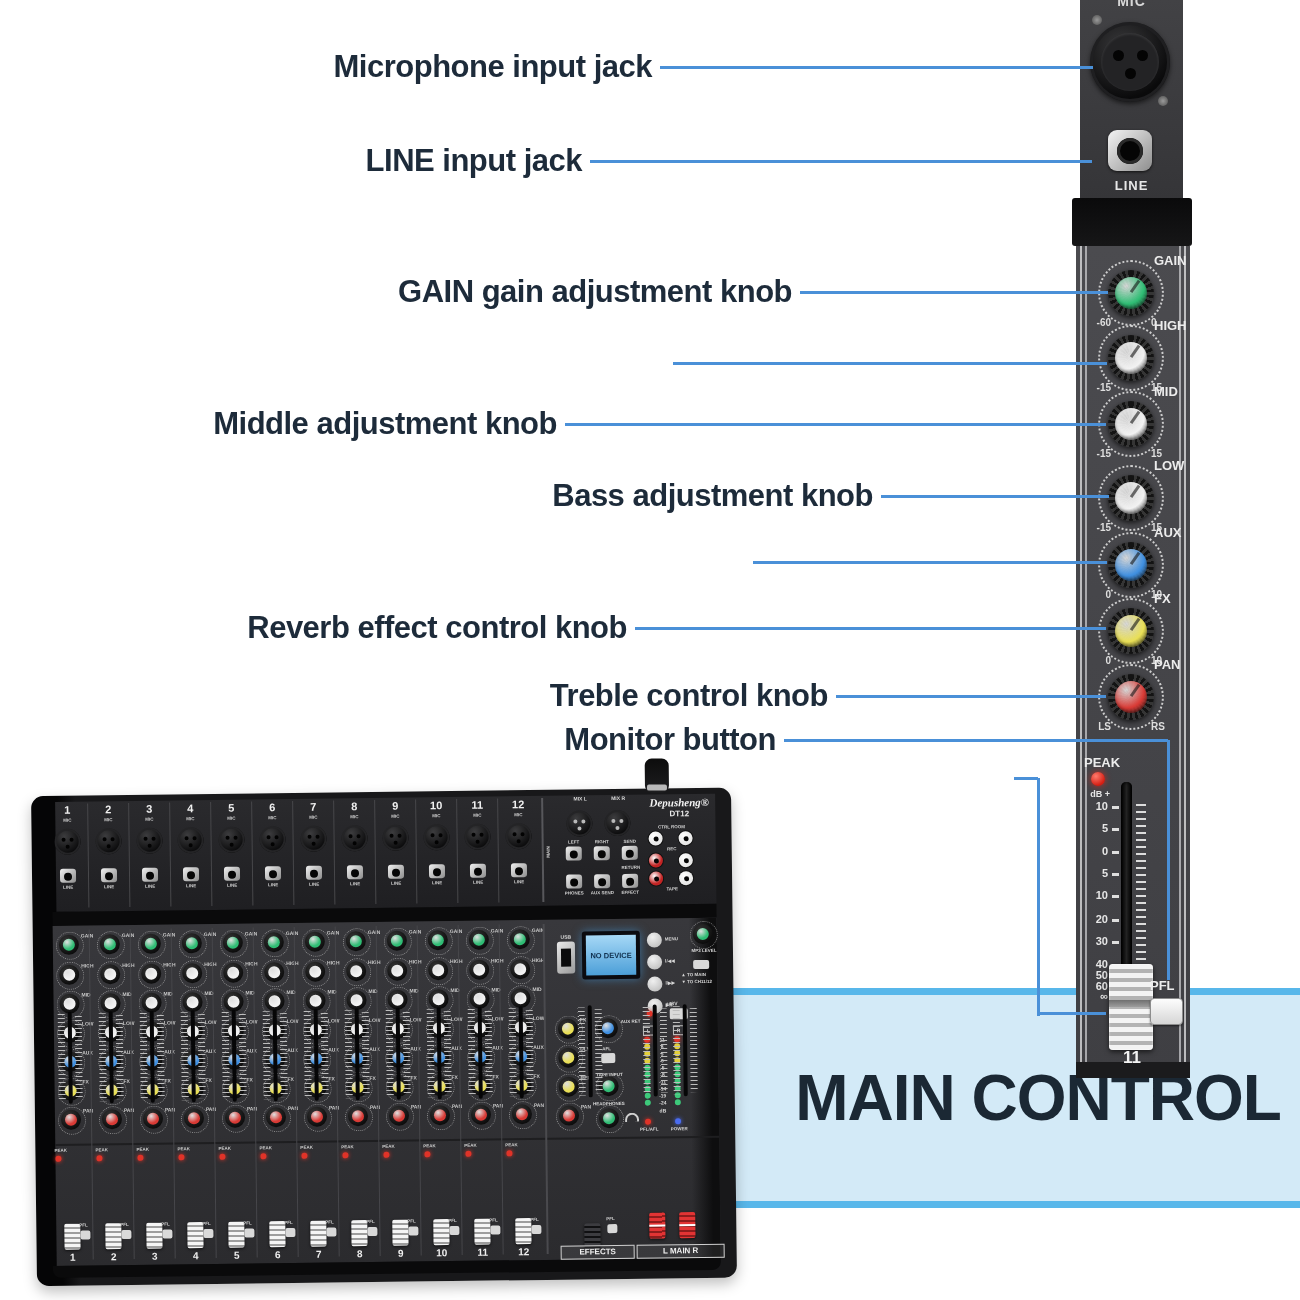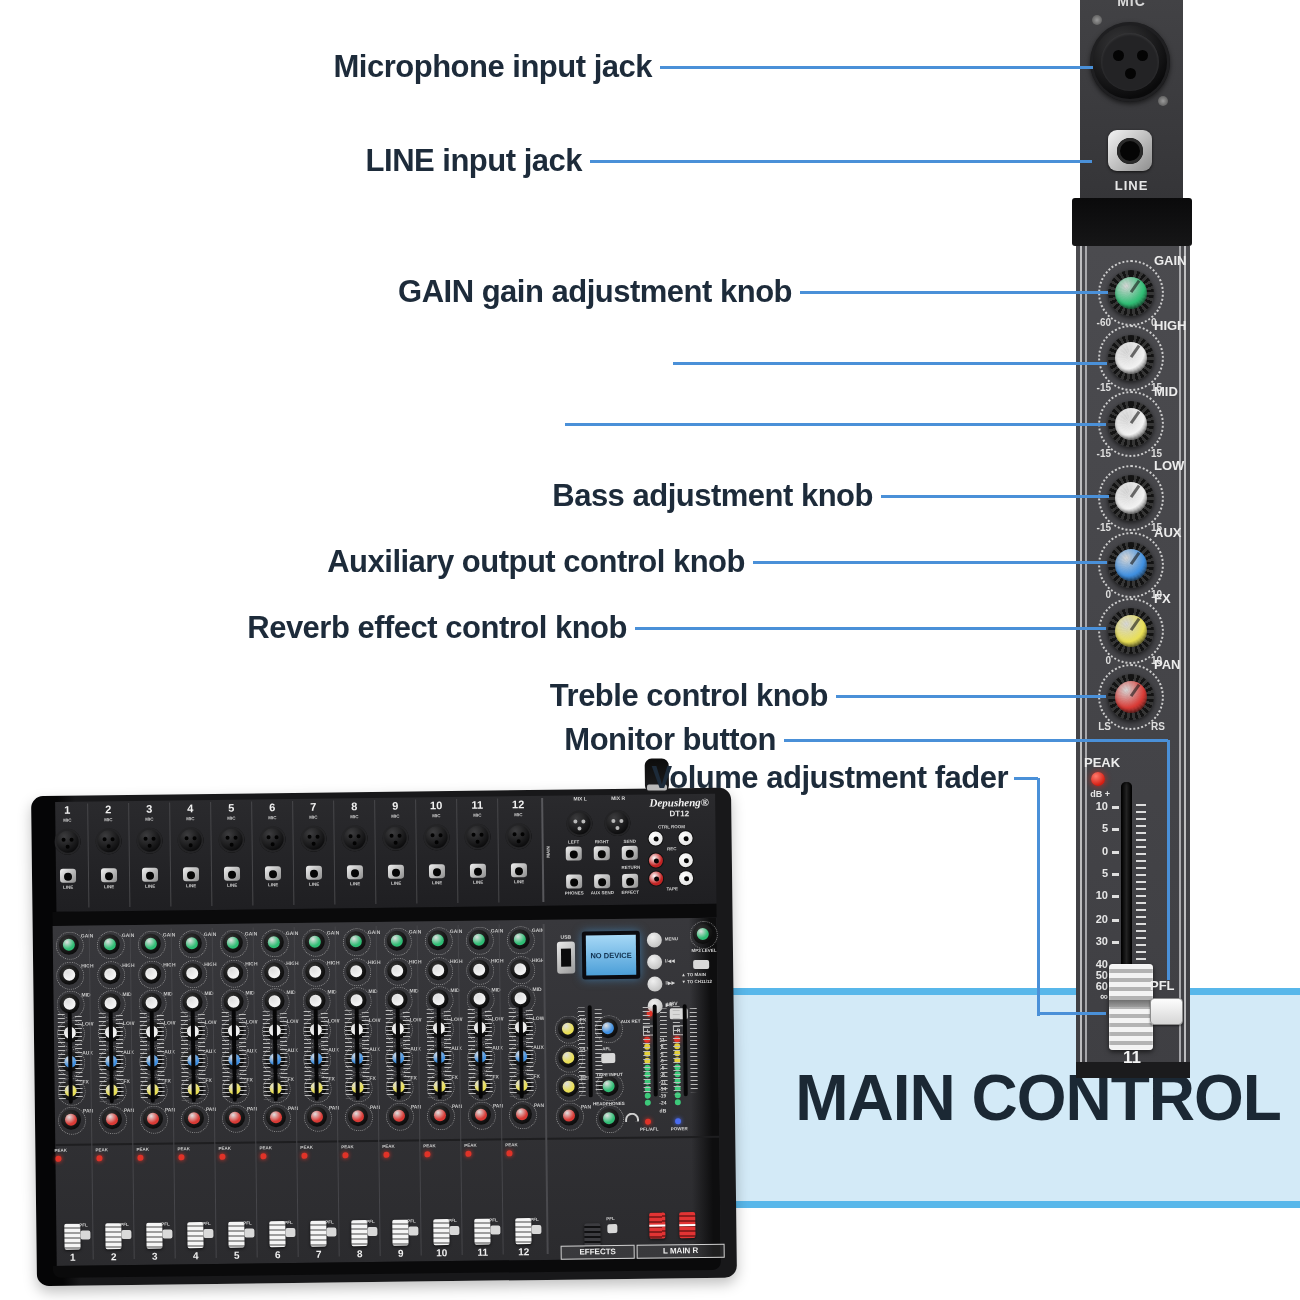--- a/index.html
+++ b/index.html
@@ -977,29 +977,28 @@
     </div>
   <div id="callouts" class="abs" style="left:0;top:0;width:1300px;height:1300px;">
       <div style="position: absolute; left: 660px; top: 66px; width: 433px; height: 3px; background: rgb(74, 144, 216);"></div>
       <div style="position: absolute; right: 648px; top: 46px; height: 42px; line-height: 42px; white-space: nowrap; font-family: &quot;Liberation Sans&quot;, sans-serif; font-weight: 700; font-size: 31px; letter-spacing: -0.5px; color: rgb(29, 43, 58);">Microphone input jack</div>
       <div style="position: absolute; left: 590px; top: 160px; width: 502px; height: 3px; background: rgb(74, 144, 216);"></div>
       <div style="position: absolute; right: 718px; top: 140px; height: 42px; line-height: 42px; white-space: nowrap; font-family: &quot;Liberation Sans&quot;, sans-serif; font-weight: 700; font-size: 31px; letter-spacing: -0.5px; color: rgb(29, 43, 58);">LINE input jack</div>
       <div style="position: absolute; left: 800px; top: 291px; width: 308px; height: 3px; background: rgb(74, 144, 216);"></div>
       <div style="position: absolute; right: 508px; top: 271px; height: 42px; line-height: 42px; white-space: nowrap; font-family: &quot;Liberation Sans&quot;, sans-serif; font-weight: 700; font-size: 31px; letter-spacing: -0.5px; color: rgb(29, 43, 58);">GAIN gain adjustment knob</div>
       <div style="position: absolute; left: 673px; top: 362px; width: 434px; height: 3px; background: rgb(74, 144, 216);"></div>
       <div style="position: absolute; left: 565px; top: 423px; width: 541px; height: 3px; background: rgb(74, 144, 216);"></div>
+      <div style="position: absolute; right: 743px; top: 403px; height: 42px; line-height: 42px; white-space: nowrap; font-family: &quot;Liberation Sans&quot;, sans-serif; font-weight: 700; font-size: 31px; letter-spacing: -0.5px; color: rgb(29, 43, 58);">Middle adjustment knob</div>
       <div style="position: absolute; left: 881px; top: 495px; width: 228px; height: 3px; background: rgb(74, 144, 216);"></div>
       <div style="position: absolute; right: 427px; top: 475px; height: 42px; line-height: 42px; white-space: nowrap; font-family: &quot;Liberation Sans&quot;, sans-serif; font-weight: 700; font-size: 31px; letter-spacing: -0.5px; color: rgb(29, 43, 58);">Bass adjustment knob</div>
       <div style="position: absolute; left: 753px; top: 561px; width: 354px; height: 3px; background: rgb(74, 144, 216);"></div>
-      <div style="position: absolute; right: 555px; top: 541px; height: 42px; line-height: 42px; white-space: nowrap; font-family: &quot;Liberation Sans&quot;, sans-serif; font-weight: 700; font-size: 31px; letter-spacing: -0.5px; color: rgb(29, 43, 58);">Auxiliary output control knob</div>
       <div style="position: absolute; left: 635px; top: 627px; width: 471px; height: 3px; background: rgb(74, 144, 216);"></div>
       <div style="position: absolute; right: 673px; top: 607px; height: 42px; line-height: 42px; white-space: nowrap; font-family: &quot;Liberation Sans&quot;, sans-serif; font-weight: 700; font-size: 31px; letter-spacing: -0.5px; color: rgb(29, 43, 58);">Reverb effect control knob</div>
       <div style="position: absolute; left: 836px; top: 695px; width: 270px; height: 3px; background: rgb(74, 144, 216);"></div>
       <div style="position: absolute; right: 472px; top: 675px; height: 42px; line-height: 42px; white-space: nowrap; font-family: &quot;Liberation Sans&quot;, sans-serif; font-weight: 700; font-size: 31px; letter-spacing: -0.5px; color: rgb(29, 43, 58);">Treble control knob</div>
       <div style="position: absolute; left: 784px; top: 739px; width: 384px; height: 3px; background: rgb(74, 144, 216);"></div>
       <div style="position: absolute; left: 1167px; top: 740px; width: 3px; height: 240px; background: rgb(74, 144, 216);"></div>
       <div style="position: absolute; right: 524px; top: 719px; height: 42px; line-height: 42px; white-space: nowrap; font-family: &quot;Liberation Sans&quot;, sans-serif; font-weight: 700; font-size: 31px; letter-spacing: -0.5px; color: rgb(29, 43, 58);">Monitor button</div>
       <div style="position: absolute; left: 1014px; top: 777px; width: 24px; height: 3px; background: rgb(74, 144, 216);"></div>
       <div style="position: absolute; left: 1037px; top: 778px; width: 3px; height: 238px; background: rgb(74, 144, 216);"></div>
       <div style="position: absolute; left: 1038px; top: 1012px; width: 68px; height: 3px; background: rgb(74, 144, 216);"></div>
-      <div style="position: absolute; right: 292px; top: 757px; height: 42px; line-height: 42px; white-space: nowrap; font-family: &quot;Liberation Sans&quot;, sans-serif; font-weight: 700; font-size: 31px; letter-spacing: -0.5px; color: rgb(29, 43, 58);">Volume adjustment fader</div>
     </div>
 </div>
 
 </body></html>

